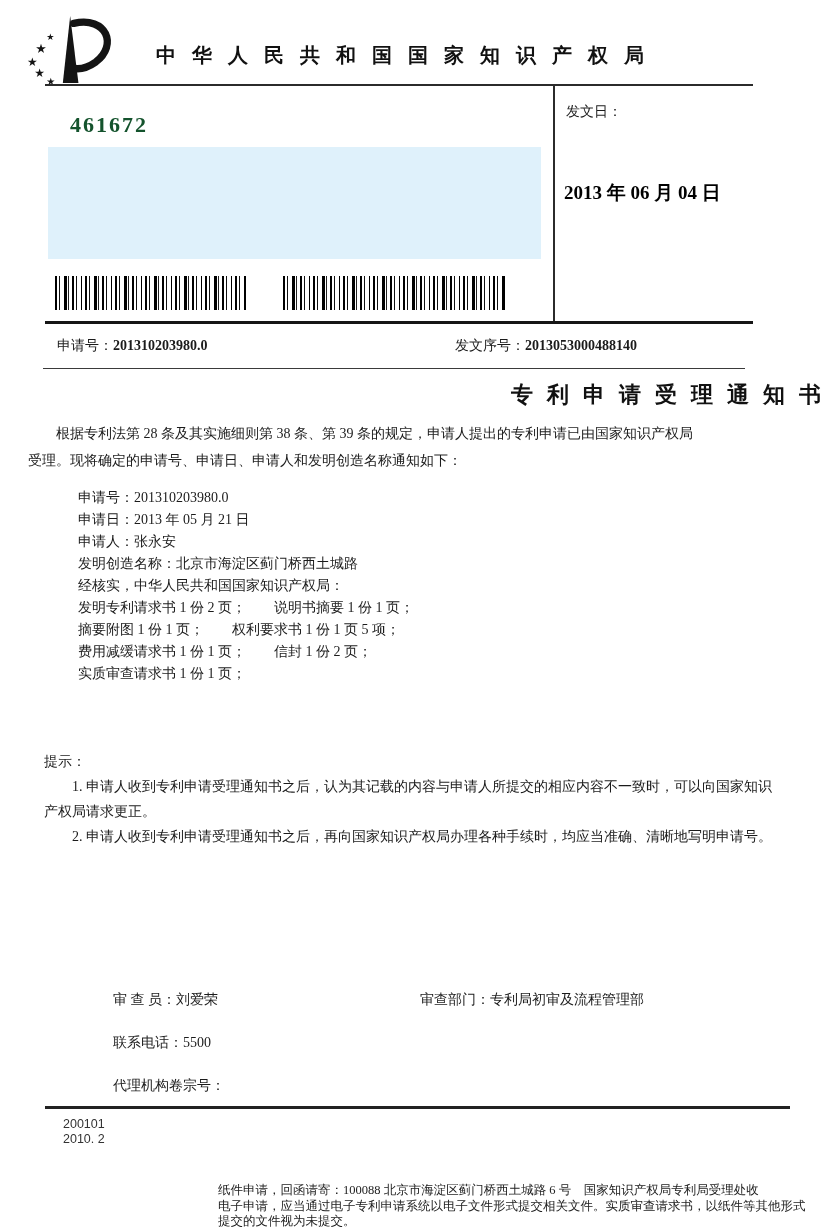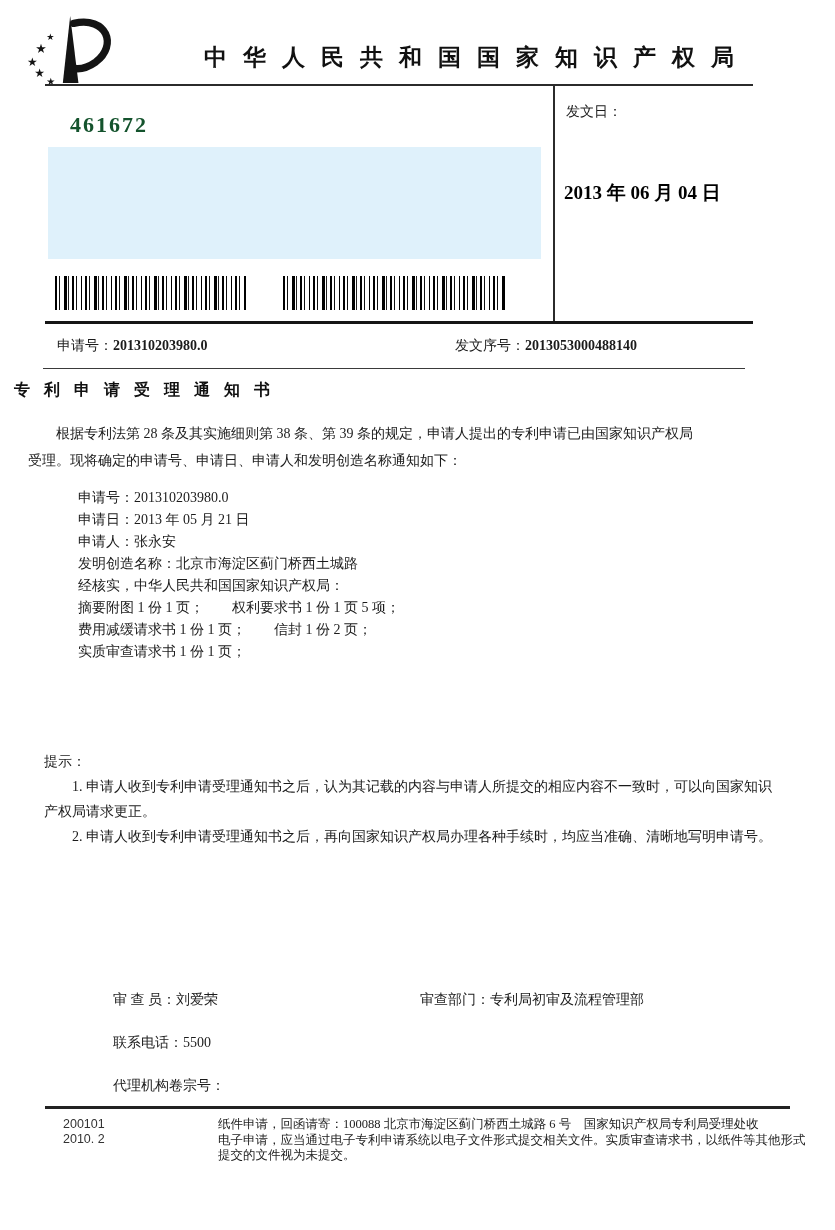--- a/index.html
+++ b/index.html
@@ -7,22 +7,22 @@
     position:relative;width:835px;height:1230px;margin:0 auto;
     background:#ffffff;overflow:hidden;
     font-family:"Liberation Serif","DejaVu Serif",serif;
     color:#1b1b1b;
   }
   .abs{position:absolute;}
 
   
   #emblem{left:26px;top:16px;width:92px;height:78px;}
   #office-name{
-    left:156px;top:42px;font-size:23px;font-weight:bold;color:#111;
-    letter-spacing:16px;white-space:nowrap;margin-left:48px;
+    left:156px;top:42px;font-size:20px;font-weight:bold;color:#111;
+    letter-spacing:16px;white-space:nowrap;
   }
   .rule{background:#2b2b2b;}
   #header-rule{left:45px;top:84px;width:708px;height:2px;}
   #v-rule{left:553px;top:84px;width:2px;height:239px;}
 
   
   #serial-number{left:70px;top:112px;font-size:22px;font-weight:bold;letter-spacing:2px;color:#14532d;}
   #highlight-box{left:48px;top:147px;width:493px;height:112px;}
   .barcode{
     top:276px;height:34px;
@@ -41,22 +41,22 @@
   #thick-rule{left:45px;top:321px;width:708px;height:3px;background:#161616;}
 
   
   #meta-row{left:45px;top:337px;width:760px;height:22px;font-size:14px;}
   #application-no{position:absolute;left:12px;top:0;white-space:nowrap;}
   #dispatch-no{position:absolute;left:410px;top:0;white-space:nowrap;}
   .meta-value{font-weight:bold;}
   #thin-rule{left:43px;top:368px;width:702px;height:1px;background:#3a3a3a;}
 
   #doc-title{
-    left:0;top:380px;width:100%;text-align:left;
-    font-size:16px;font-weight:bold;letter-spacing:14px;text-indent:14px;color:#111;
+    left:0;top:380px;width:100%;text-align:right;
+    font-size:22px;font-weight:bold;letter-spacing:14px;text-indent:14px;color:#111;
   }
 
   
   #intro{left:28px;top:420px;width:750px;font-size:14px;line-height:27px;}
   #intro .indent{text-indent:2em;}
   #details{left:78px;top:487px;width:700px;font-size:14px;line-height:22px;white-space:nowrap;}
 
   
   #tips{left:44px;top:749px;width:740px;font-size:14px;line-height:25px;}
   .tip{text-indent:2em;}
@@ -65,21 +65,21 @@
   .sig-row{left:0;width:835px;font-size:14px;}
   #sig-row-1{top:991px;}
   #sig-row-2{top:1034px;}
   #sig-row-3{top:1077px;}
   .sig-left{position:absolute;left:113px;white-space:nowrap;}
   .sig-right{position:absolute;left:420px;white-space:nowrap;}
 
   
   #footer-rule{left:45px;top:1106px;width:745px;height:3px;background:#222;}
   #footer-codes{left:63px;top:1117px;font-size:12.5px;line-height:15px;font-family:"Liberation Sans","DejaVu Sans",sans-serif;color:#333;}
-  #footer-text{left:218px;top:1117px;width:588px;font-size:12.5px;line-height:15.5px;color:#222;}
+  #footer-text{left:218px;top:1183px;width:588px;font-size:12.5px;line-height:15.5px;color:#222;}
 
   .star{font-family:"DejaVu Sans",sans-serif;}
 </style>
 </head>
 <body>
 
 <div id="page">
 
   <div class="abs" id="emblem">
     <svg width="92" height="78" viewBox="0 0 100 85" xmlns="http://www.w3.org/2000/svg">
@@ -125,20 +125,21 @@
     <div class="indent">根据专利法第 28 条及其实施细则第 38 条、第 39 条的规定，申请人提出的专利申请已由国家知识产权局</div>
     <div>受理。现将确定的申请号、申请日、申请人和发明创造名称通知如下：</div>
   </div>
 
   <div class="abs" id="details">
     <div>申请号：201310203980.0</div>
     <div>申请日：2013 年 05 月 21 日</div>
     <div>申请人：张永安</div>
     <div>发明创造名称：北京市海淀区蓟门桥西土城路</div>
     <div>经核实，中华人民共和国国家知识产权局：</div>
+    <div>发明专利请求书 1 份 2 页；　　说明书摘要 1 份 1 页；</div>
     <div>摘要附图 1 份 1 页；　　权利要求书 1 份 1 页 5 项；</div>
     <div>费用减缓请求书 1 份 1 页；　　信封 1 份 2 页；</div>
     <div>实质审查请求书 1 份 1 页；</div>
   </div>
 
   <div class="abs" id="tips">
     <div>提示：</div>
     <div class="tip">1. 申请人收到专利申请受理通知书之后，认为其记载的内容与申请人所提交的相应内容不一致时，可以向国家知识产权局请求更正。</div>
     <div class="tip">2. 申请人收到专利申请受理通知书之后，再向国家知识产权局办理各种手续时，均应当准确、清晰地写明申请号。</div>
   </div>

